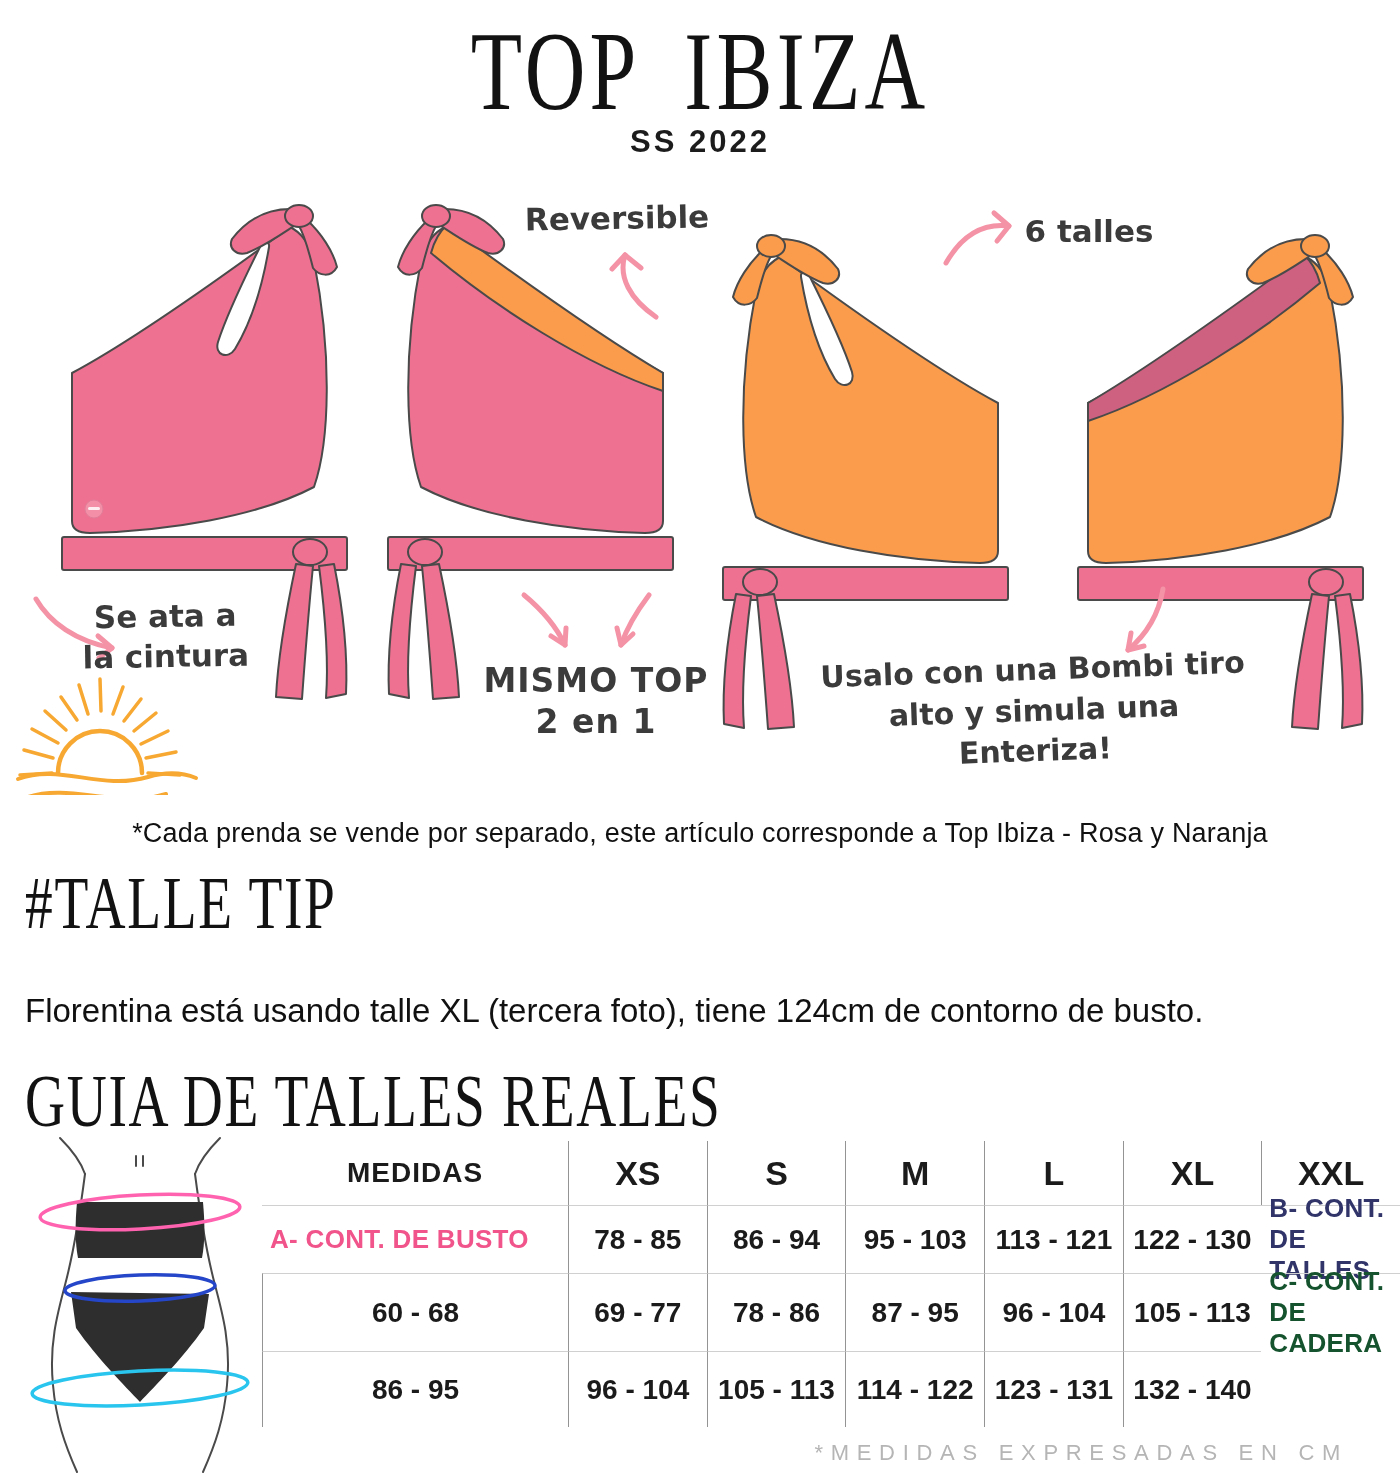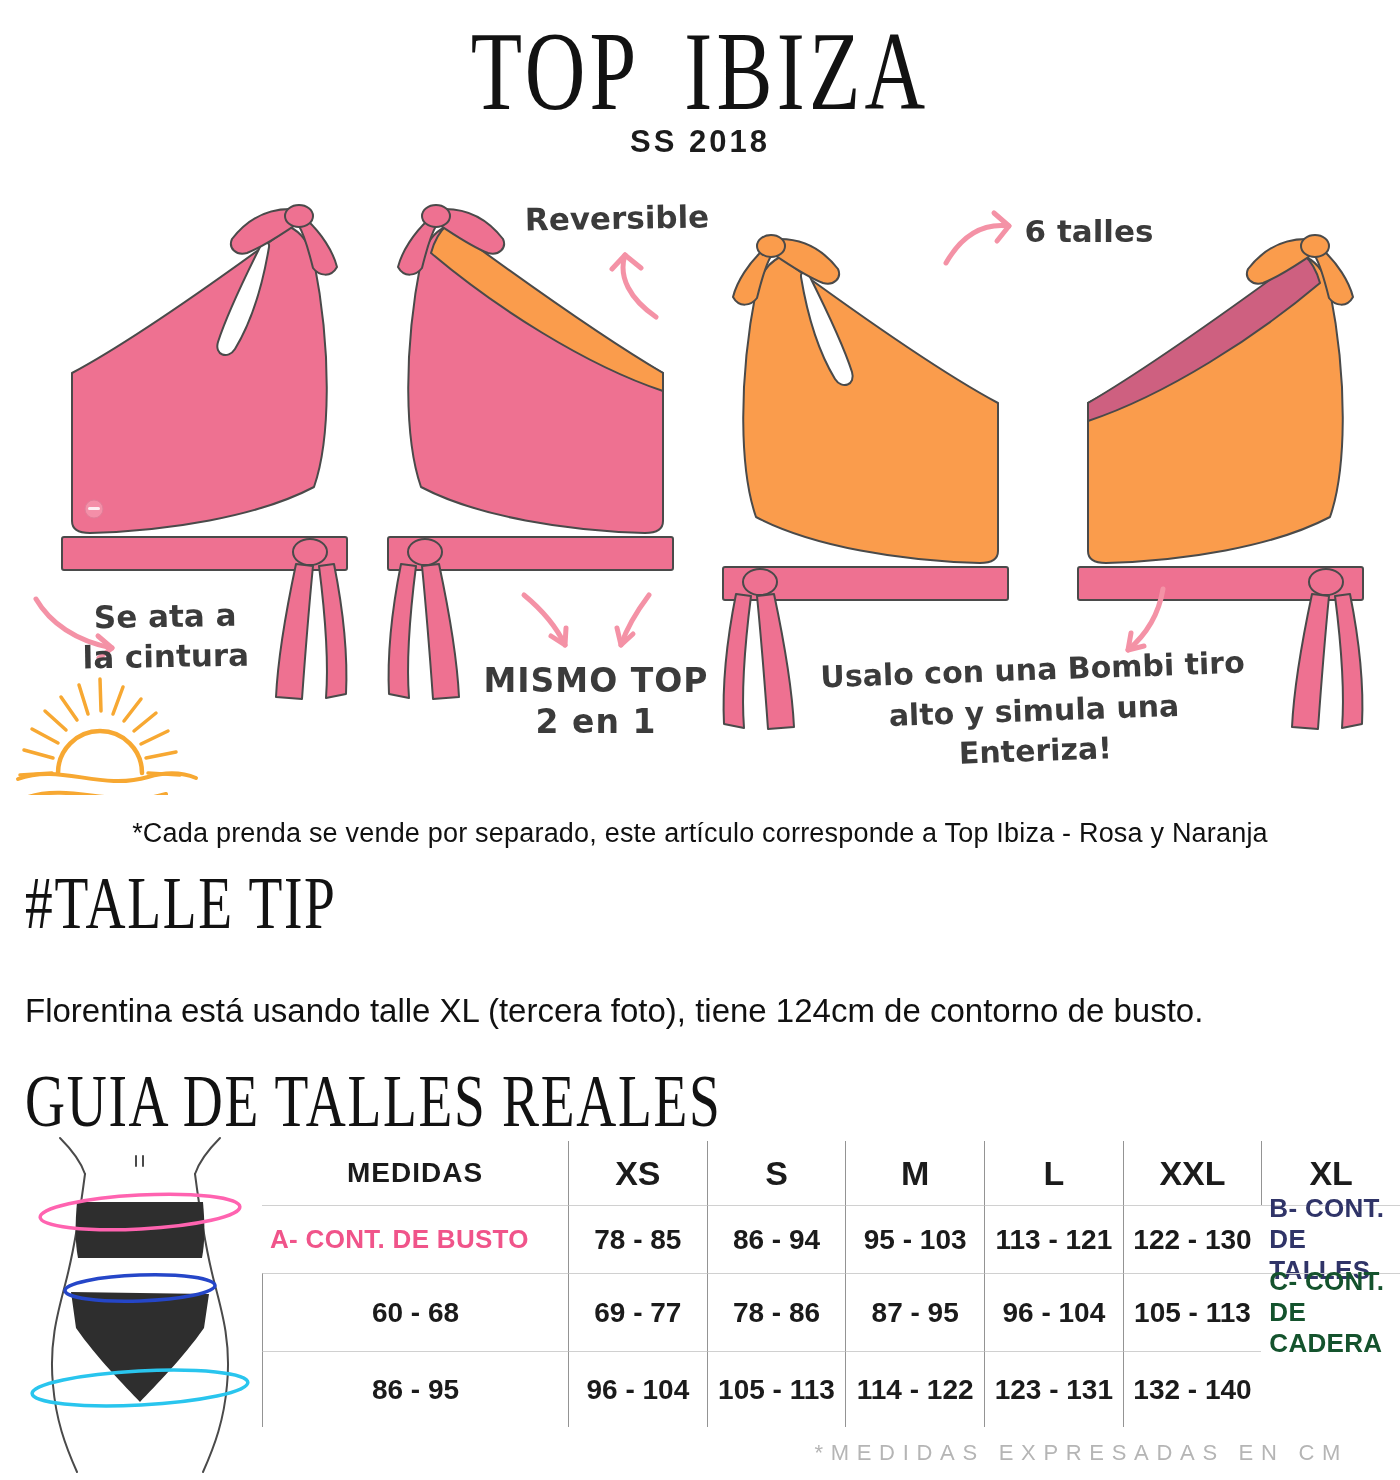--- a/index.html
+++ b/index.html
@@ -50,21 +50,21 @@
 
   .illu{position:absolute;left:0;top:175px;}
   .body-diagram{position:absolute;left:15px;top:1130px;}
 </style>
 </head>
 <body>
 
 <div class="canvas">
 
   <div class="main-title">TOP IBIZA</div>
-  <div class="season">SS 2018</div>
+  <div class="season">SS 2022</div>
 
   <svg class="illu" width="1400" height="620" viewBox="0 0 1400 620">
     <g stroke="#4a4a4a" stroke-width="2" stroke-linejoin="round">
 
       <g transform="translate(62,28)">
         <path fill="#EE7191" d="M 228,24 C 160,74 70,138 10,170 L 10,318 C 10,326 16,330 28,330 C 105,328 195,314 252,284 C 268,238 270,150 252,58 C 248,42 240,30 228,24 Z"></path>
         <path fill="#ffffff" d="M 207,44 C 201,80 190,118 173,146 C 166,157 152,152 156,139 C 166,108 184,72 198,44 C 201,38 208,38 207,44 Z"></path>
         <path fill="#EE7191" d="M 228,6 C 204,6 184,18 170,36 C 166,45 174,53 185,50 C 203,43 221,30 235,21 Z"></path>
         <path fill="#EE7191" d="M 245,17 C 259,30 271,48 275,64 C 269,75 257,73 251,65 C 247,49 243,33 237,23 Z"></path>
         <ellipse fill="#EE7191" cx="237" cy="13" rx="14" ry="11"></ellipse>
@@ -203,22 +203,22 @@
       <ellipse stroke="#29C5EE" cx="125" cy="258" rx="108" ry="17" transform="rotate(-3 125 258)"></ellipse>
     </g>
   </svg>
 
   <div class="size-table">
     <div class="cell h-med">MEDIDAS</div>
     <div class="cell h-size vline">XS</div>
     <div class="cell h-size vline">S</div>
     <div class="cell h-size vline">M</div>
     <div class="cell h-size vline">L</div>
+    <div class="cell h-size vline">XL</div>
     <div class="cell h-size vline">XXL</div>
-    <div class="cell h-size vline">XL</div>
 
     <div class="cell row-label c-bust hline">A- CONT. DE BUSTO</div>
     <div class="cell value vline hline">78 - 85</div>
     <div class="cell value vline hline">86 - 94</div>
     <div class="cell value vline hline">95 - 103</div>
     <div class="cell value vline hline">113 - 121</div>
     <div class="cell value vline hline">122 - 130</div>
 
     <div class="cell row-label c-waist hline">B- CONT. DE TALLES</div>
     <div class="cell value vline hline">60 - 68</div>

